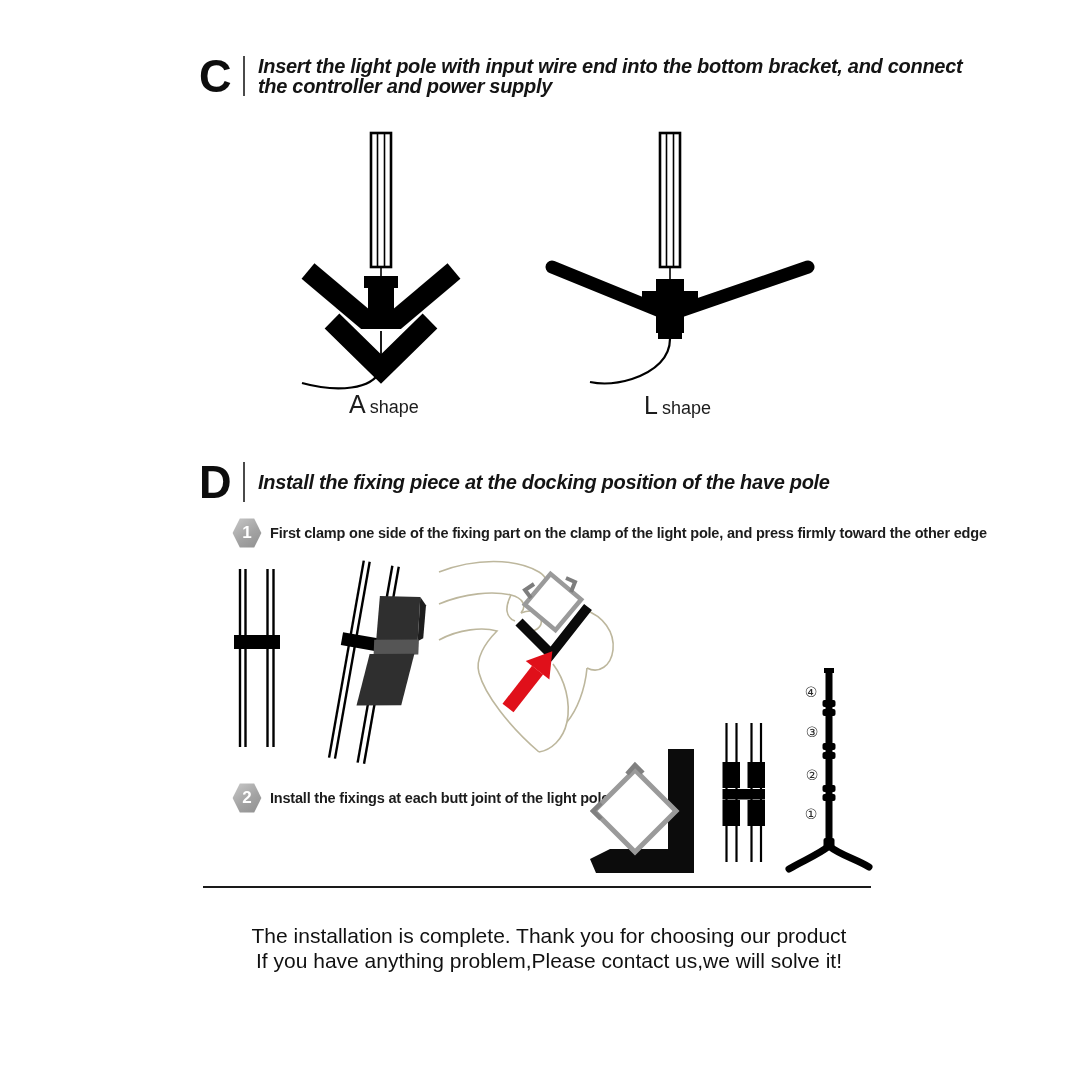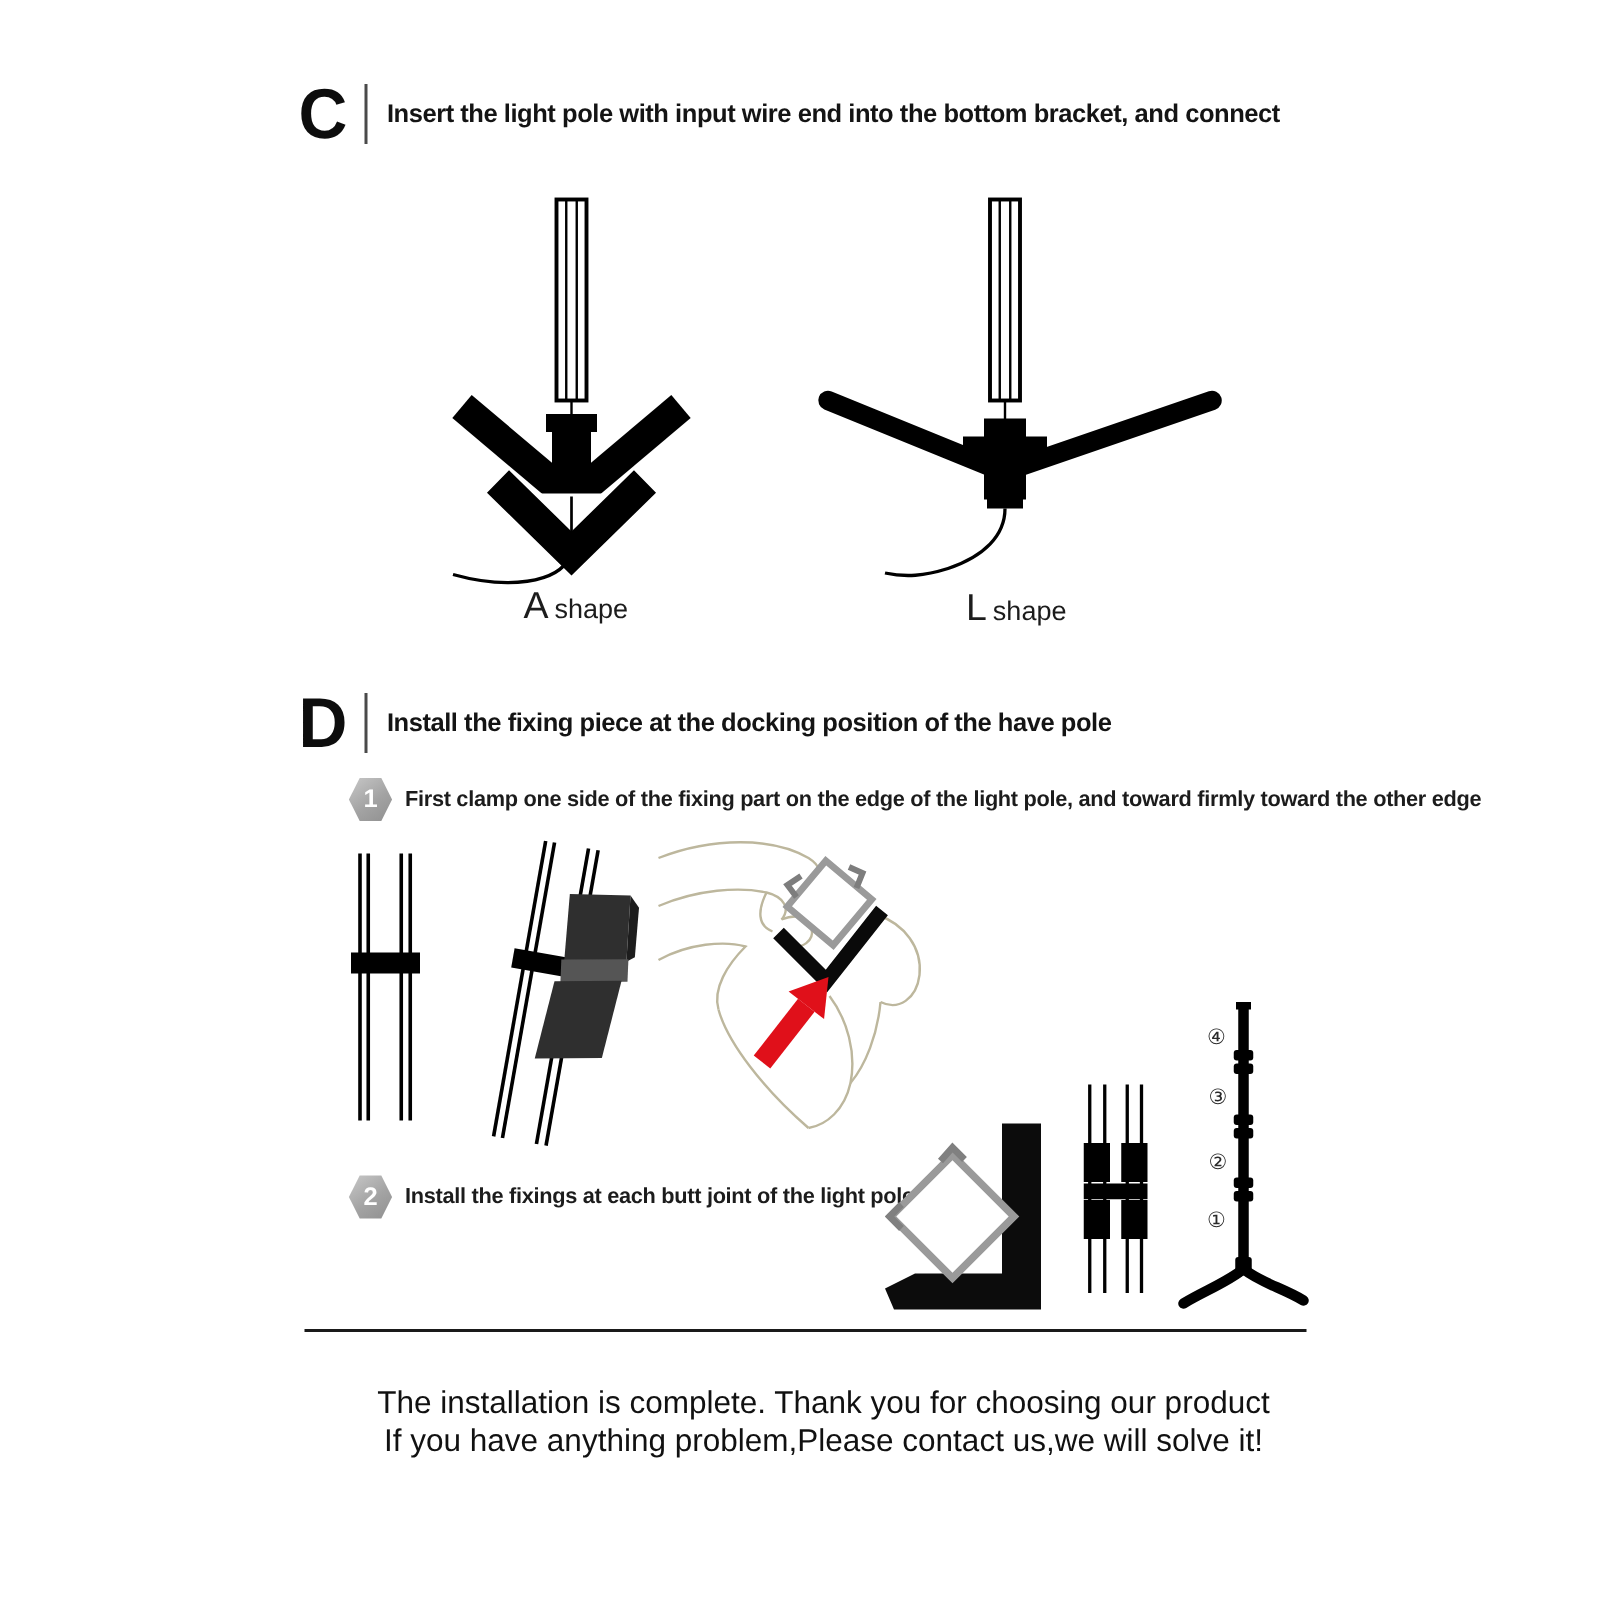--- a/index.html
+++ b/index.html
@@ -8,22 +8,22 @@
     font-family:"Liberation Sans",sans-serif;color:#111;overflow:hidden;
   }
   
   .sec-header{position:absolute;display:flex;align-items:stretch;}
   .sec-letter{
     font-size:47px;font-weight:800;line-height:46px;color:#0d0d0d;
     letter-spacing:-1px;transform:scaleX(.96);transform-origin:left;
   }
   .sec-divider{width:2px;background:#4a4a4a;margin:3px 13px 3px 11px;}
   .sec-text{
-    font-size:17px;font-weight:700;letter-spacing:-.3px;color:#141414;
-    line-height:20.5px;align-self:center;
+    font-size:20px;font-weight:700;letter-spacing:-.3px;color:#141414;
+    line-height:20.5px;align-self:center;font-style:italic;
   }
   
   .step{position:absolute;display:flex;align-items:center;gap:8px;}
   .badge{
     width:30px;height:30px;flex:0 0 30px;
     background:linear-gradient(145deg,#c9c9c9 0%,#a3a3a3 55%,#8f8f8f 100%);
     clip-path:polygon(26% 2%,74% 2%,98% 50%,74% 98%,26% 98%,2% 50%);
     display:flex;align-items:center;justify-content:center;
     color:#fff;font-weight:800;font-size:17px;
   }
@@ -46,20 +46,21 @@
 </head>
 <body>
 
 <div class="page">
 
   <div class="sec-header" style="left:199px;top:53px;">
     <div class="sec-letter">C</div>
     <div class="sec-divider"></div>
     <div class="sec-text">
       <div>Insert the light pole with input wire end into the bottom bracket, and connect</div>
+      <div>the controller and power supply</div>
     </div>
   </div>
 
   <svg style="left:280px;top:125px;" width="200" height="270" viewBox="0 0 200 270">
     <rect x="91" y="8" width="20" height="134" fill="#fff" stroke="#000" stroke-width="2.6"></rect>
     <line x1="97.5" y1="9" x2="97.5" y2="141" stroke="#000" stroke-width="1.6"></line>
     <line x1="104.5" y1="9" x2="104.5" y2="141" stroke="#000" stroke-width="1.6"></line>
     <line x1="101" y1="142" x2="101" y2="158" stroke="#000" stroke-width="1.6"></line>
     <line x1="28" y1="146" x2="92" y2="200" stroke="#000" stroke-width="20"></line>
     <line x1="174" y1="146" x2="110" y2="200" stroke="#000" stroke-width="20"></line>
@@ -97,21 +98,21 @@
   <div class="sec-header" style="left:199px;top:459px;">
     <div class="sec-letter">D</div>
     <div class="sec-divider"></div>
     <div class="sec-text">Install the fixing piece at the docking position of the have pole</div>
   </div>
 
   <div class="step" style="left:232px;top:518px;">
     <div class="badge">
       <span>1</span>
     </div>
-    <div class="step-text">First clamp one side of the fixing part on the edge of the light pole, and toward firmly toward the other edge</div>
+    <div class="step-text">First clamp one side of the fixing part on the clamp of the light pole, and press firmly toward the other edge</div>
   </div>
 
   <svg style="left:225px;top:563px;" width="65" height="200" viewBox="0 0 65 200">
     <line x1="15" y1="6" x2="15" y2="184" stroke="#000" stroke-width="2.4"></line>
     <line x1="20.5" y1="6" x2="20.5" y2="184" stroke="#000" stroke-width="2.4"></line>
     <line x1="42.5" y1="6" x2="42.5" y2="184" stroke="#000" stroke-width="2.4"></line>
     <line x1="48.5" y1="6" x2="48.5" y2="184" stroke="#000" stroke-width="2.4"></line>
     <rect x="9" y="72" width="46" height="14" fill="#000"></rect>
   </svg>
 

